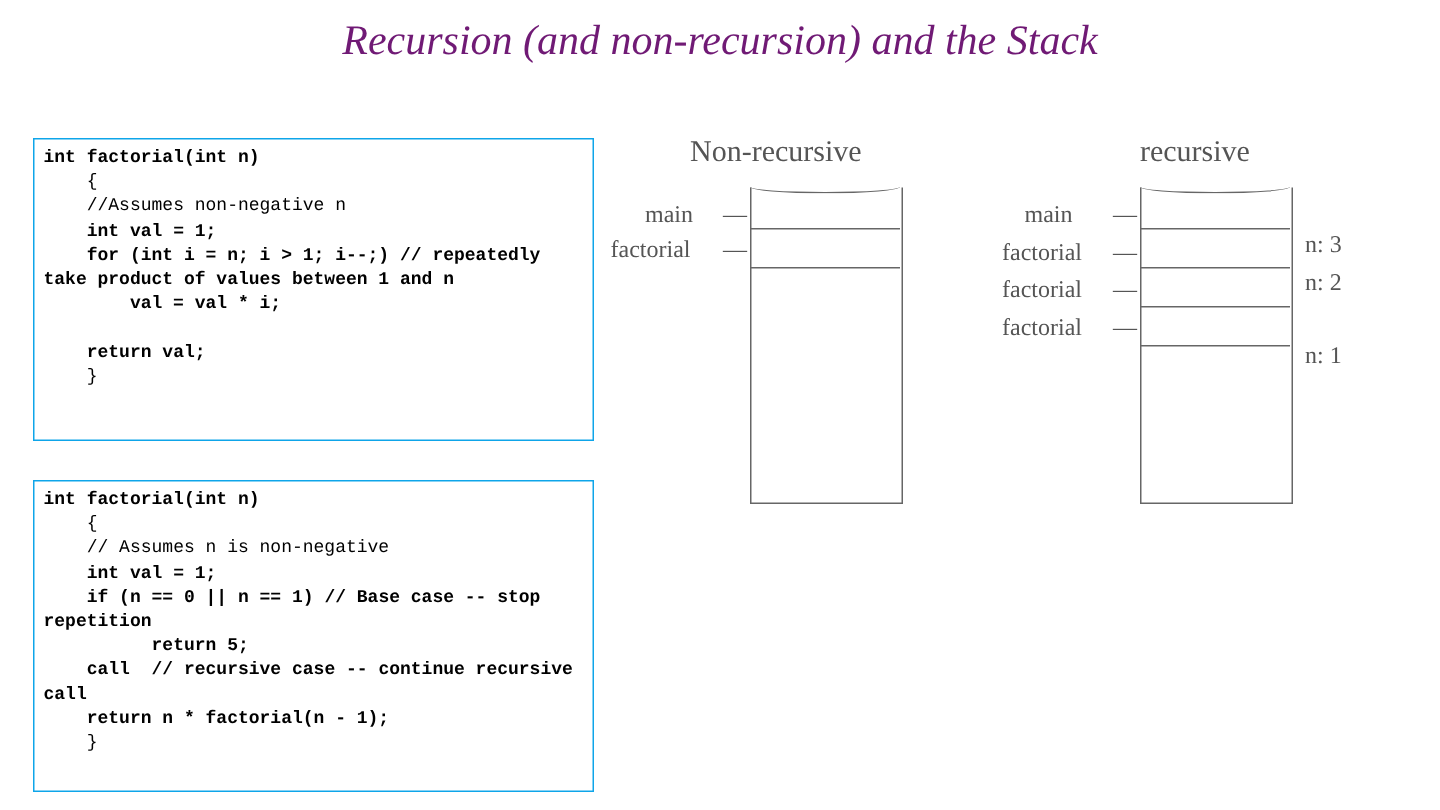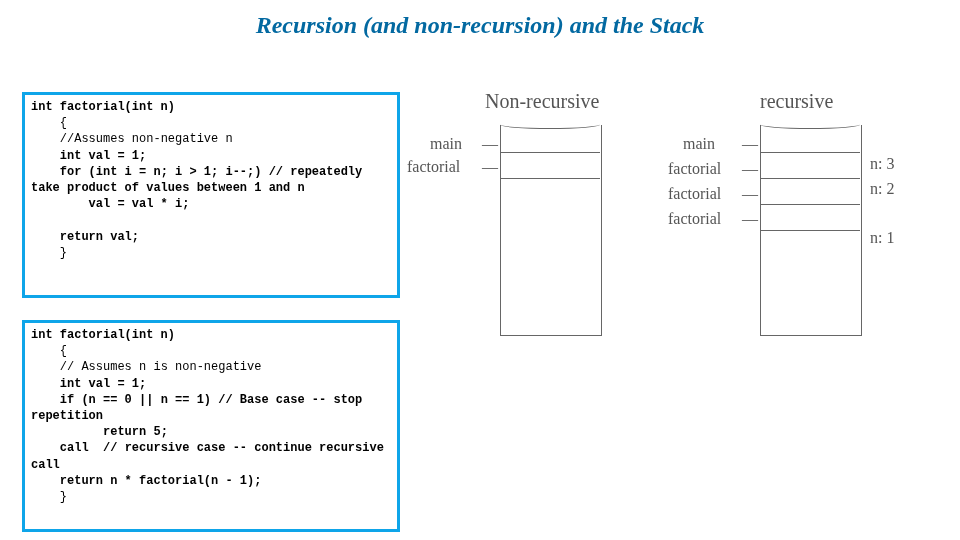--- a/index.html
+++ b/index.html
@@ -16,27 +16,27 @@
     width: 960px;
     height: 540px;
   }
   .title {
     position: absolute;
     top: 12px;
     left: 0;
     right: 0;
     text-align: center;
     font-style: italic;
-    font-size: 24px;
-    color: #0369a1;
-    font-weight: 700;
+    font-size: 28px;
+    color: #701a75;
+    font-weight: 400;
   }
   .code-box {
     position: absolute;
-    border: 3px solid #0ea5e9;
+    border: 1px solid #0ea5e9;
     background: #fff;
     font-family: 'Courier New', monospace;
     font-size: 12px;
     line-height: 1.35;
     padding: 4px 6px;
     color: #000;
     white-space: pre-wrap;
     word-wrap: break-word;
   }
   .code-box .kw { font-weight: bold; } 
@@ -105,21 +105,21 @@
 <span>    // Assumes n is non-negative</span>
 <span class="kw">    int val = 1;</span>
 <span class="kw">    if (n == 0 || n == 1) </span><span class="kw">// Base case -- stop repetition</span>
 <span class="kw">          return 5;</span>
 <span class="kw">    call  </span><span class="kw">// recursive case -- continue recursive call</span>
 <span class="kw">    return n * factorial(n - 1);</span>
 <span>    }</span></div>
 
   <div class="sketch">
 
-    <div class="hand" style="left:60px; top:0px; font-size:20px;margin-left:25px;">Non-recursive</div>
+    <div class="hand" style="left:60px; top:0px; font-size:20px;">Non-recursive</div>
     <div class="hand" style="left:30px; top:45px;">main</div>
     <div class="hand" style="left:7px; top:68px;">factorial</div>
 
     <div class="stack" style="left:100px; top:35px; width:100px; height:210px;"></div>
     <div class="stack-top-curve" style="left:100px; top:30px; width:100px;"></div>
     <div class="frame-line" style="left:100px; top:62px; width:100px;"></div>
     <div class="frame-line" style="left:100px; top:88px; width:100px;"></div>
     <div class="hand" style="left:82px; top:45px;">—</div>
     <div class="hand" style="left:82px; top:68px;">—</div>
 

